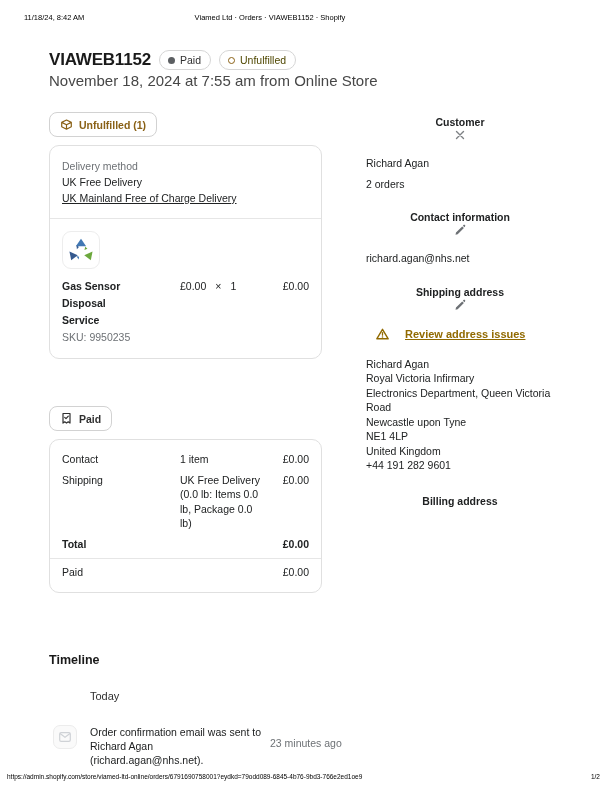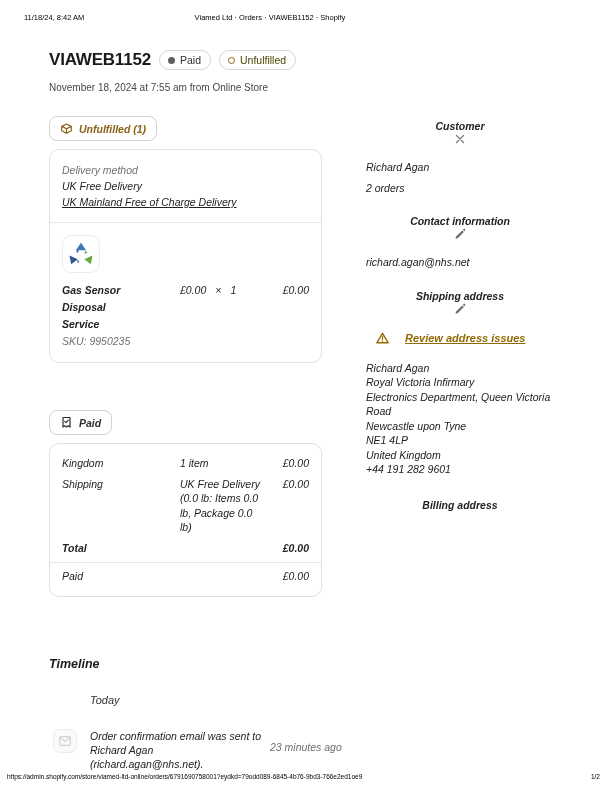--- a/index.html
+++ b/index.html
@@ -19,23 +19,23 @@
 
   
   .order-head { display:flex; align-items:center; gap:8px; }
   .order-title { font-size:17px; font-weight:bold; color:#1a1a1a; letter-spacing:-.2px; }
   .pill { display:inline-flex; align-items:center; gap:5px; border:1px solid #d6d6d6;
     border-radius:12px; padding:3px 9px 3px 8px; font-size:10.5px; font-weight:500; background:#fff; }
   .pill .dot { width:7px; height:7px; border-radius:50%; background:#5c5f62; }
   .pill .ring { width:7px; height:7px; border-radius:50%; border:1.6px solid #8a6116; }
   .pill.paid { color:#303030; }
   .pill.unful { color:#4f4700; }
-  .order-sub { font-size:10px; color:#474747; margin-top:12px; }
-
-  .cols { display:flex; justify-content:space-between; margin-top:23px;font-style:italic; }
+  .order-sub { font-size:15px; color:#474747; margin-top:2px; }
+
+  .cols { display:flex; justify-content:space-between; margin-top:23px; }
   .main { width:273px; }
   .side { width:188px; padding-top:4px; }
 
   
   .sec-badge { display:inline-flex; align-items:center; gap:6px; border:1px solid #d2d2d2;
     border-radius:8px; padding:5px 10px; font-size:10.5px; font-weight:600; background:#fff; }
   .sec-badge.unful { color:#8a6116; }
   .sec-badge.paid { color:#303030; }
 
   .card { border:1px solid #e0e0e0; border-radius:10px; margin-top:8px; background:#fff; }
@@ -159,21 +159,21 @@
             <path d="M3 1.5 h7 v9.6 l-1.75 -1.3 -1.75 1.3 -1.75 -1.3 -1.75 1.3 z" fill="none" stroke="#303030" stroke-width="1.2" stroke-linejoin="round"></path>
             <path d="M4.7 5.4 l1.3 1.3 2.3 -2.6" fill="none" stroke="#303030" stroke-width="1.2" stroke-linecap="round" stroke-linejoin="round"></path>
           </svg>
           <span>Paid</span>
         </span>
       </div>
 
       <div class="card">
         <div class="card-sec" style="padding:10px 12px;">
           <div class="payrow">
-            <span class="l">Kingdom</span>
+            <span class="l">Contact</span>
             <span class="d">1 item</span>
             <span class="a">£0.00</span>
           </div>
           <div class="payrow" style="margin-top:2px;">
             <span class="l">Shipping</span>
             <span class="d">UK Free Delivery (0.0 lb: Items 0.0 lb, Package 0.0 lb)</span>
             <span class="a">£0.00</span>
           </div>
           <div class="payrow bold" style="margin-top:2px;align-items:flex-end;">
             <span class="l">Total</span>

